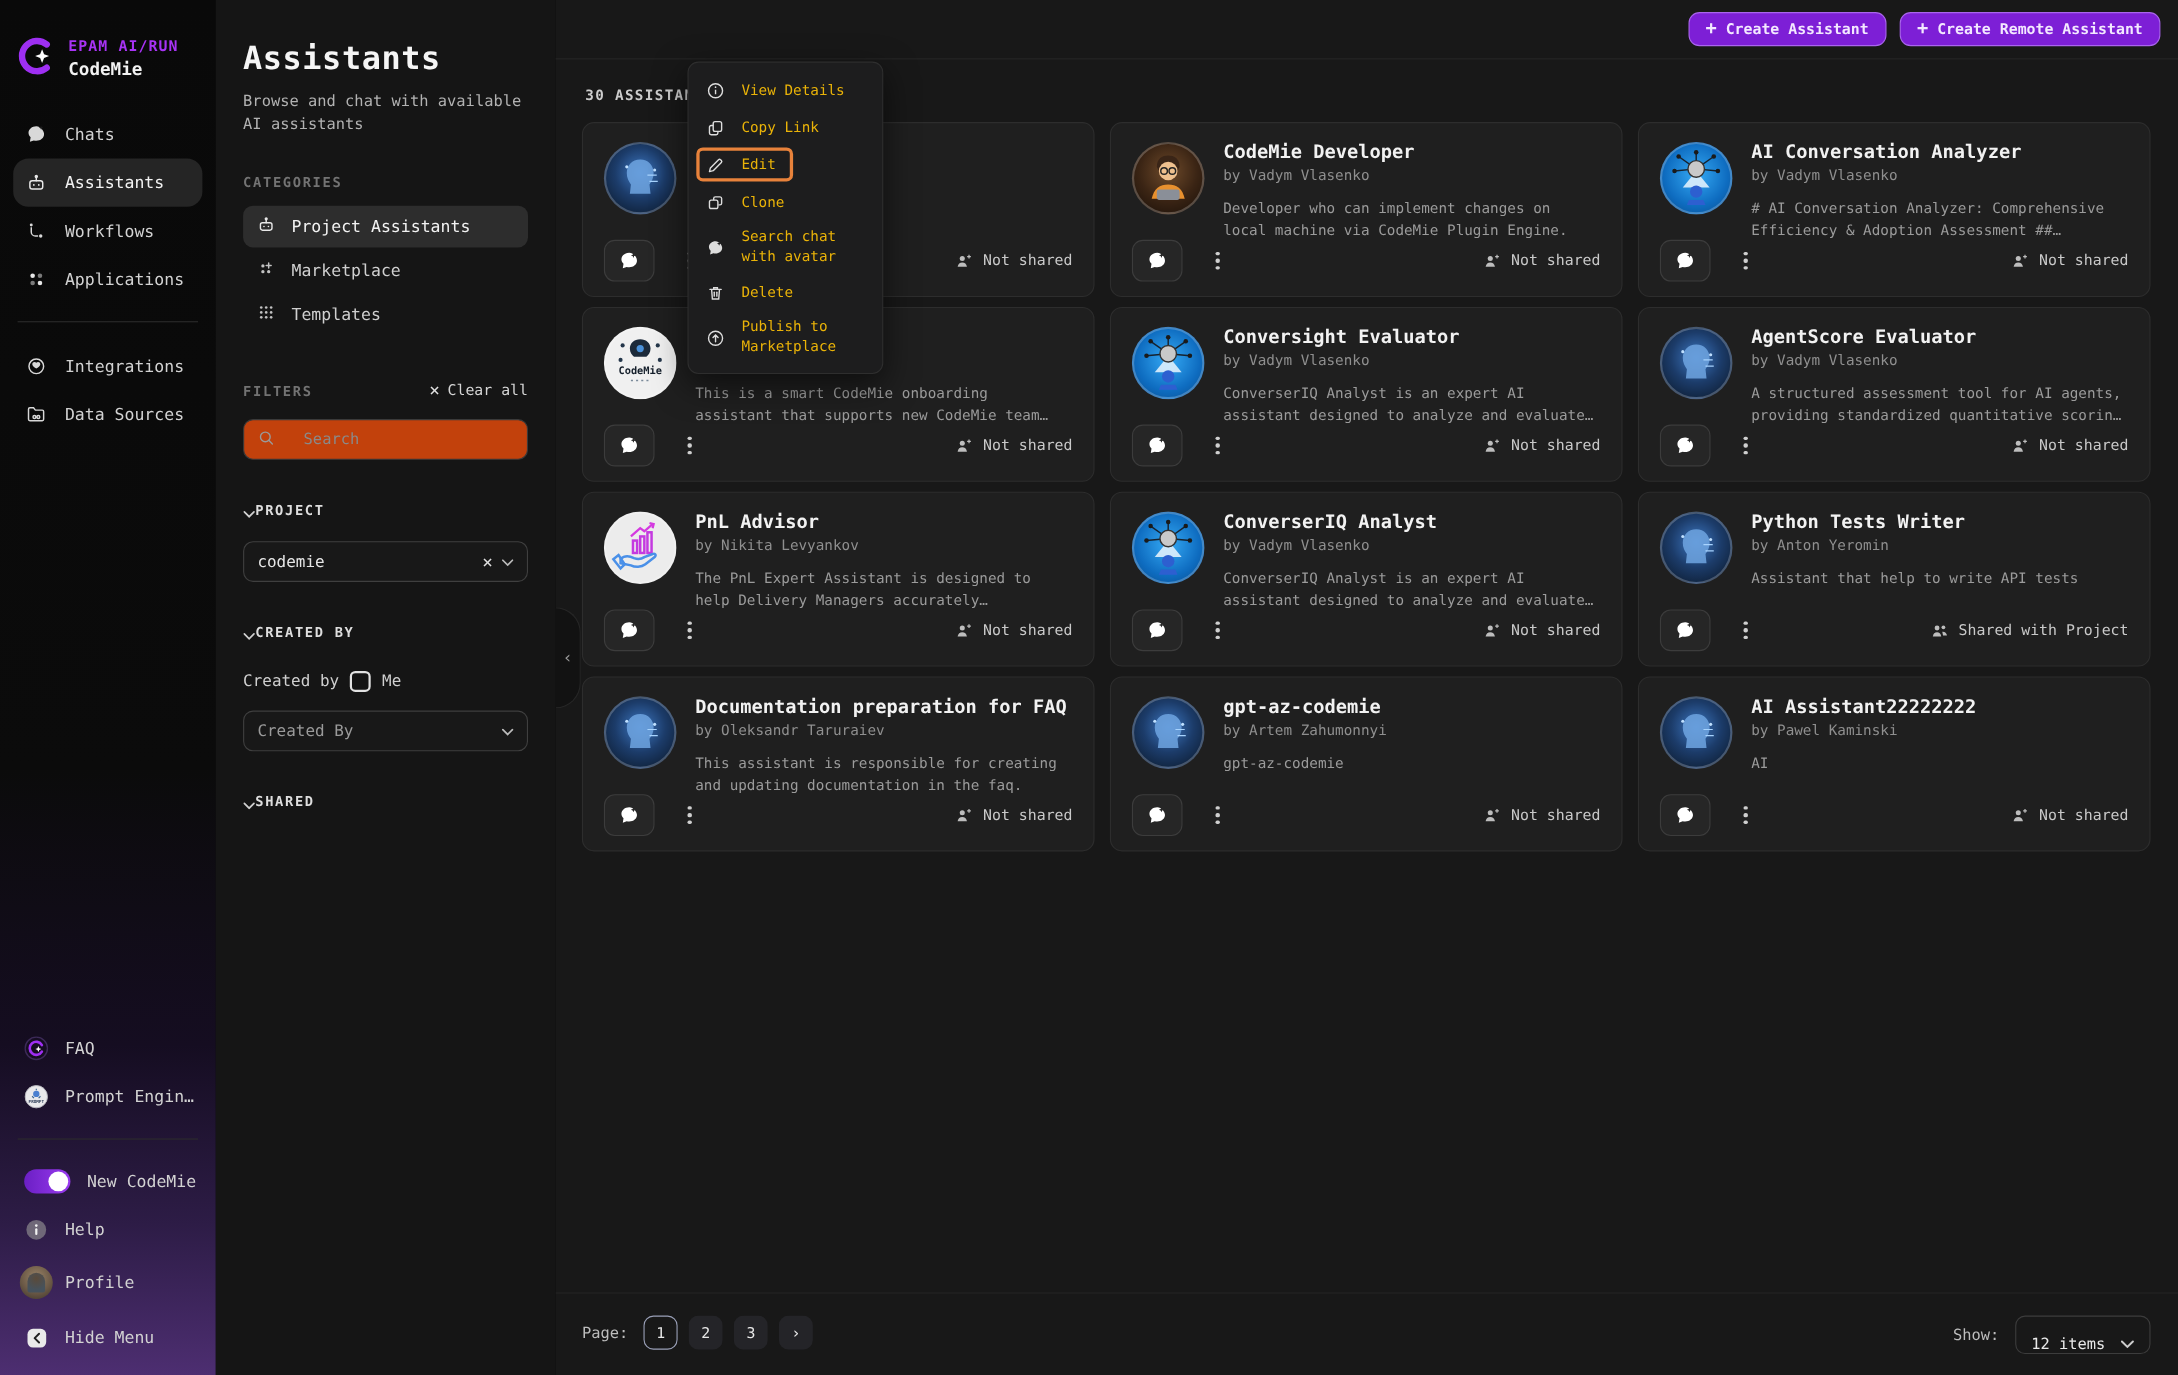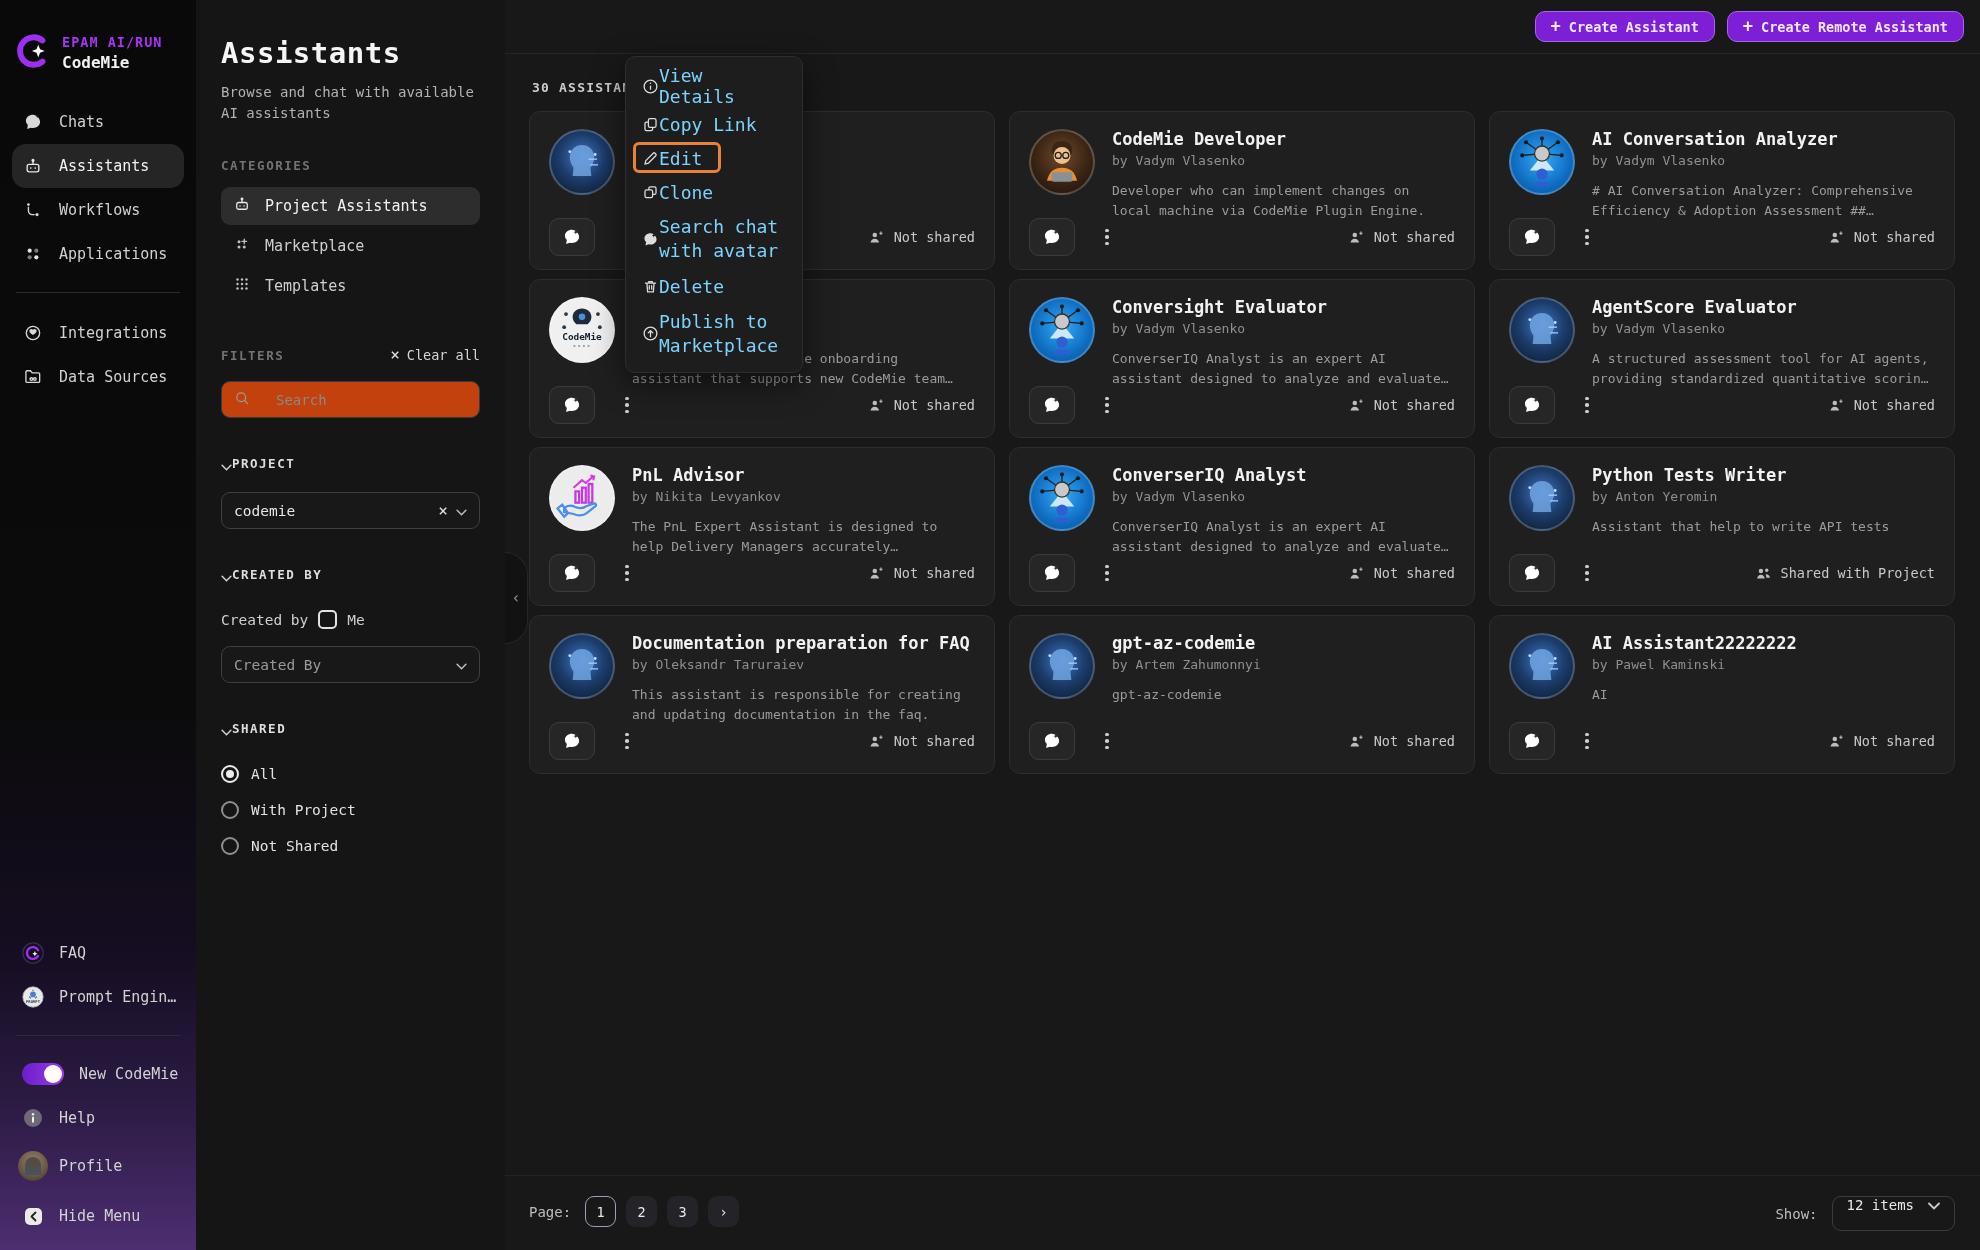--- a/index.html
+++ b/index.html
@@ -89,37 +89,37 @@
   
   .av-head { background:radial-gradient(circle at 50% 42%, #3d77c2 0%, #1c3c6a 48%, #0a1626 100%); }
   .av-dev  { background:radial-gradient(circle at 50% 40%, #6e4a2a 0%, #3a2414 55%, #190f08 100%); }
   .av-brain{ background:radial-gradient(circle at 50% 45%, #35aaf5 0%, #0e6cc0 62%, #0a4d8c 100%); }
   .av-codemie { background:#f0f0f0; }
   .av-chart { background:#ececec; }
 
   
   .menu { position:absolute; left:625px; top:56px; width:178px; background:#1d1d1e; border:1px solid #2e2e2e;
     border-radius:10px; padding:8px 0; box-shadow:0 10px 30px rgba(0,0,0,0.55); z-index:100; }
-  .menu-item { display:flex; align-items:center; min-height:34px; padding:0 15px;
-    font-size:18px; color:#7dd3fc; cursor:pointer; position:relative; }
+  .menu-item { display:flex; align-items:center; gap:15px; min-height:34px; padding:0 15px;
+    font-size:13px; color:#eab308; cursor:pointer; position:relative; }
   .menu-item.two-line { min-height:48px; line-height:1.35; padding-top:6px; padding-bottom:6px; align-items:center; }
   .menu-item .mi { width:18px; display:flex; justify-content:center; flex:none; }
   .edit-box { position:absolute; left:7px; top:1px; width:88px; height:31px; border:3px solid #e8823b; border-radius:6px; pointer-events:none; }
 
   
   .footer-bar { position:absolute; left:0; right:0; top:1175px; height:75px; border-top:1px solid #242424; }
   .pages { position:absolute; left:24px; top:20px; display:flex; align-items:center; gap:10px; }
   .pages-label { font-size:14px; color:#bdbdbd; margin-right:4px; }
   .page-btn { width:31px; height:31px; border-radius:9px; background:#242428; border:1px solid transparent;
     color:#e8e8e8; font-family:"DejaVu Sans Mono",monospace; font-size:13.5px; display:flex; align-items:center; justify-content:center; cursor:pointer; }
   .page-btn.active { background:transparent; border:1px solid #9aa0b8; }
   .show-box { position:absolute; right:25px; top:20px; display:flex; align-items:center; gap:14px; }
   .show-label { font-size:14px; color:#bdbdbd; }
   .show-select { height:35px; min-width:122px; border:1px solid #3c3c3c; border-radius:9px;
-    display:flex; align-items:flex-start; gap:14px; padding:0 14px; font-size:14px; color:#e8e8e8; cursor:pointer; }
+    display:flex; align-items:flex-end; gap:14px; padding:0 14px; font-size:14px; color:#e8e8e8; cursor:pointer; }
 
   
   .handle { position:absolute; left:505px; top:552px; width:23px; height:92px; background:#121212;
     border:1px solid #262626; border-left:none; border-radius:0 40px 40px 0;
     display:flex; align-items:center; justify-content:center; color:#9a9a9a; font-size:15px; z-index:20; cursor:pointer; }
 </style>
 </head>
 <body>
 
 <div class="app">
@@ -374,34 +374,20 @@
       </span>
     </div>
 
     <div class="collapse-header">
       <span>
         <svg width="11" height="7" viewBox="0 0 12 8">
             <polyline points="1,1.5 6,6.5 11,1.5" fill="none" stroke="#cfcfcf" stroke-width="1.8" stroke-linecap="round"></polyline>
           </svg>
       </span>
       <span class="sec-header" style="color:#dedede">SHARED</span>
-    </div>
-    <div class="shared-group">
-      <div class="radio-row">
-        <span class="radio checked"></span>
-        <span>All</span>
-      </div>
-      <div class="radio-row">
-        <span class="radio"></span>
-        <span>With Project</span>
-      </div>
-      <div class="radio-row">
-        <span class="radio"></span>
-        <span>Not Shared</span>
-      </div>
     </div>
   </div>
 
   <div class="main">
     <div class="topbar">
       <button class="btn-purple">
         <span class="plus-glyph">+</span>
         <span>Create Assistant</span>
       </button>
       <button class="btn-purple">

